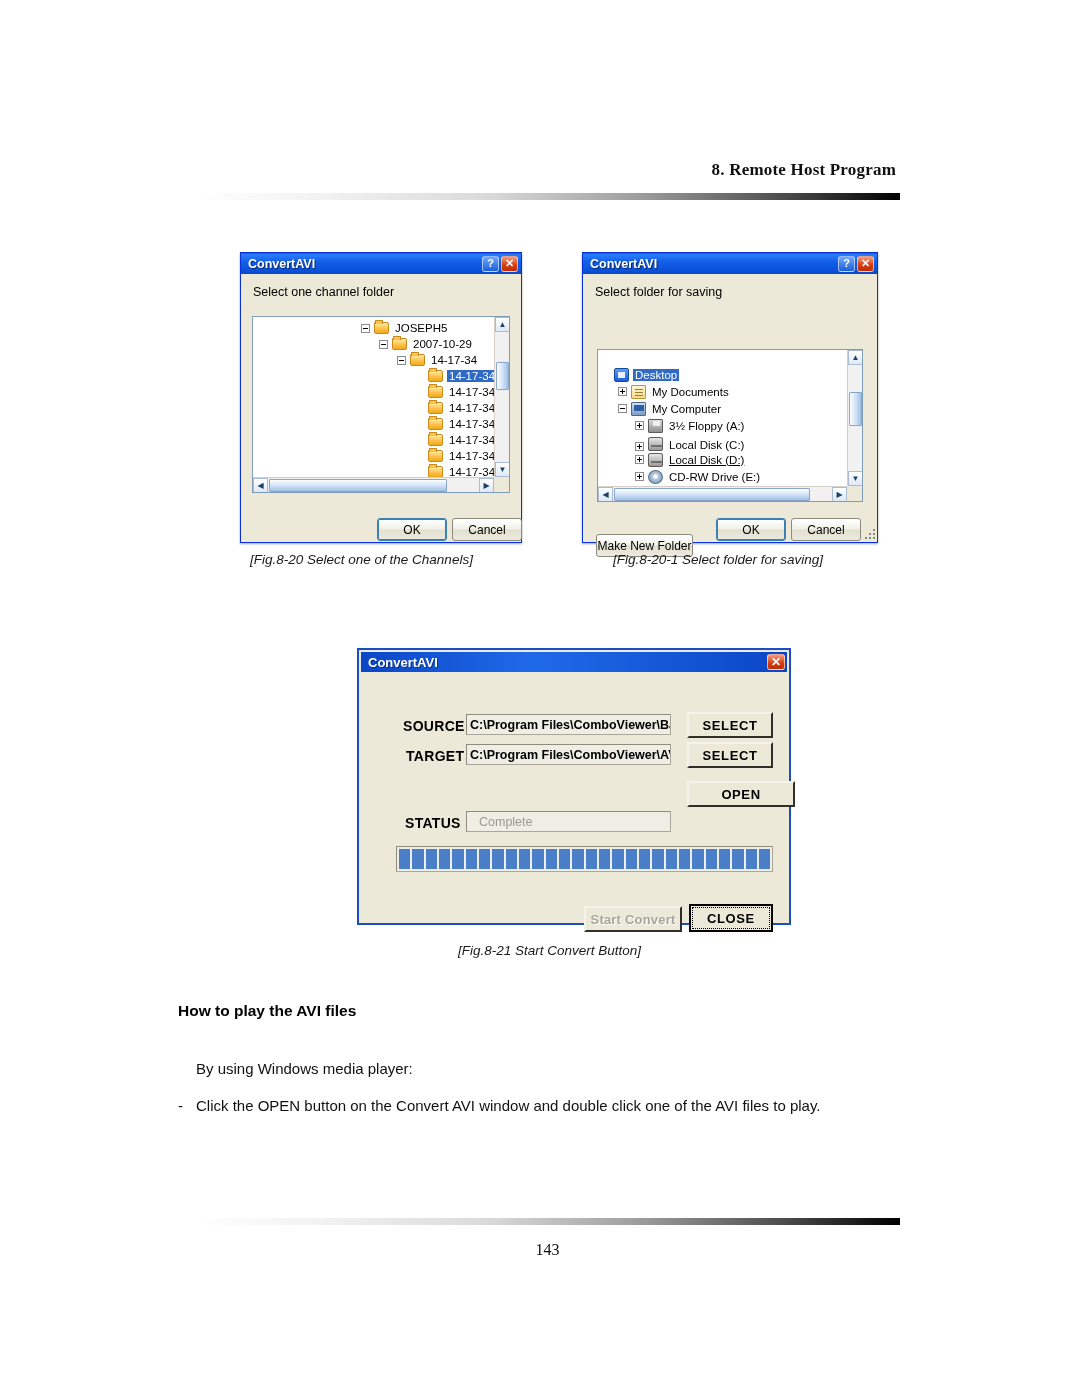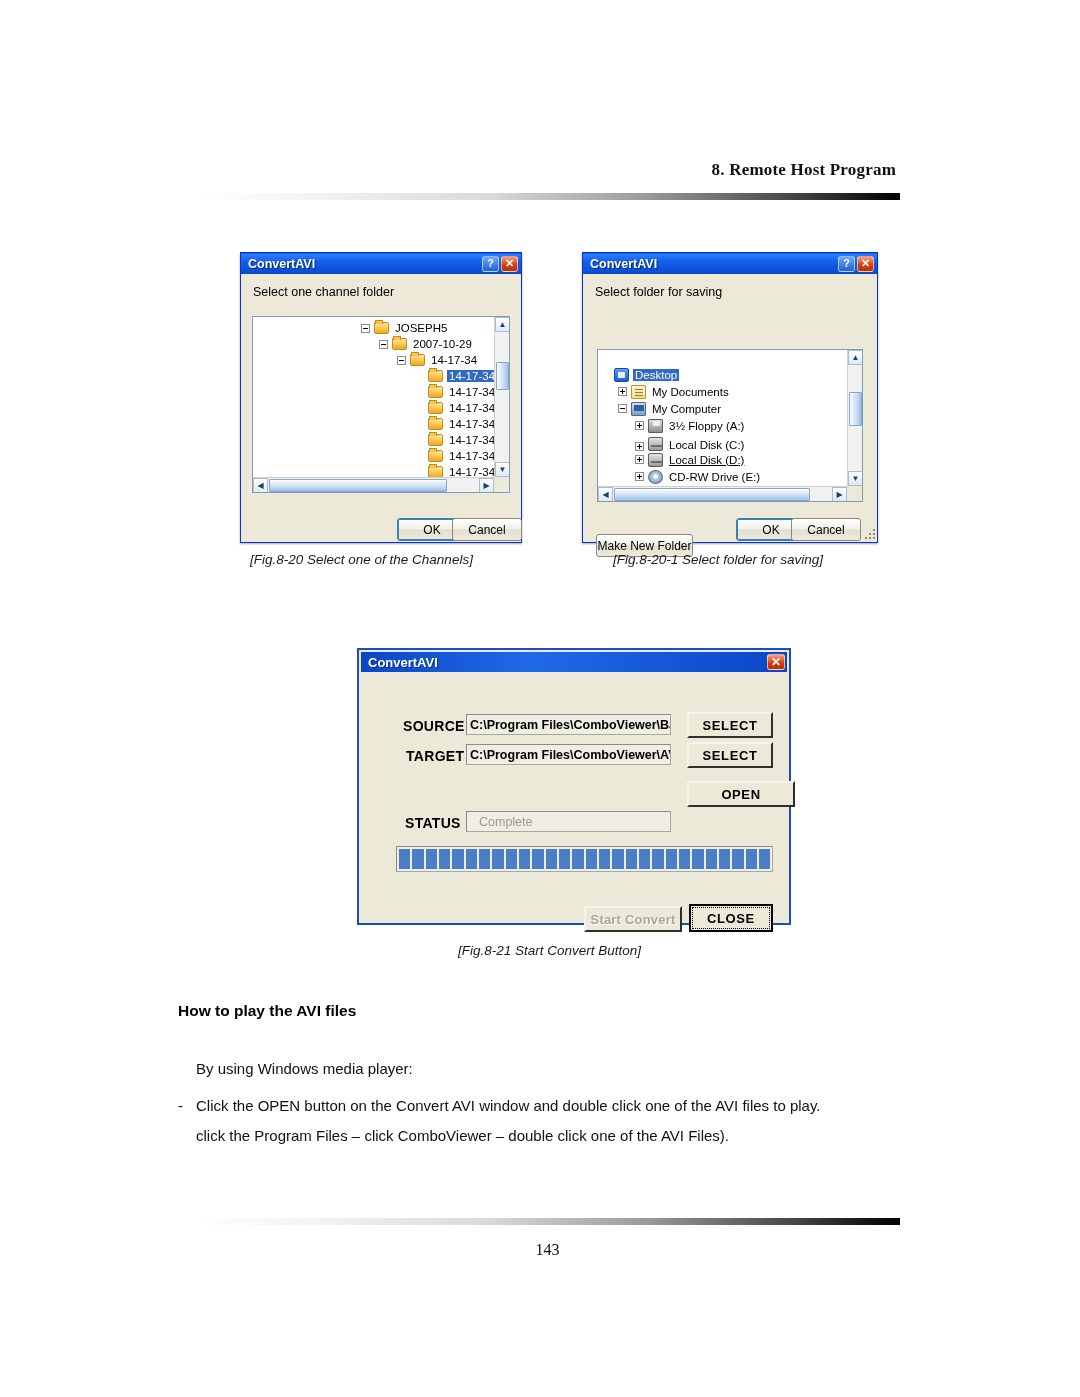--- a/index.html
+++ b/index.html
@@ -163,21 +163,21 @@
   .ico-cd{ background:radial-gradient(circle at 50% 45%,#ffffff 18%,#b9c9dd 30%,#8aa6c8 70%); border:1px solid #5c6f86; border-radius:50%; }
 
   
   .xbtn{
     font-family:"Liberation Sans", sans-serif; font-size:12px; color:#000;
     background:linear-gradient(to bottom,#ffffff 2%,#f2f2ea 45%,#e3e0d0 52%,#eceade 100%);
     border:1px solid #8b8a7e; border-radius:3px;
     display:flex; align-items:center; justify-content:center;
     height:23px; white-space:nowrap;
   }
-  .xbtn.focus{ border:1px solid #3c7fb1; box-shadow:0 0 0 1px #3c7fb1 inset;margin-left:20px; }
+  .xbtn.focus{ border:1px solid #3c7fb1; box-shadow:0 0 0 1px #3c7fb1 inset; }
 
   
   .cls-dialog{
     position:absolute;
     background:#ece9d8;
     border:2px solid #1b4fbf;
   }
   .cls-title{
     height:20px; margin:2px;
     background:linear-gradient(to right,#0a46c8,#1f6ae8 40%,#0a46c8);
@@ -474,19 +474,18 @@
 
 <div style="position:absolute; left:178px; top:1002px; font-size:15.5px; font-weight:bold; color:#000;">How to play the AVI files</div>
 
 <div style="position:absolute; left:196px; top:1060px; font-size:15px; color:#111;">By using Windows media player:</div>
 
 <div style="position:absolute; left:178px; top:1091px; width:740px; font-size:15px; color:#111; line-height:30px;">
   <div style="position:relative;">
     <span style="position:absolute; left:0; top:0;">-</span>
     <span style="display:block; padding-left:18px;">Click the OPEN button on the Convert AVI window and double click one of the AVI files to play.</span>
   </div>
-  <div style="padding-left:18px;">click the Program Files – click ComboViewer – double click one of the AVI Files).</div>
 </div>
 
 <div class="page-footer">
   <div class="frule"></div>
   <div class="pagenum">143</div>
 </div>
 
 </body></html>

